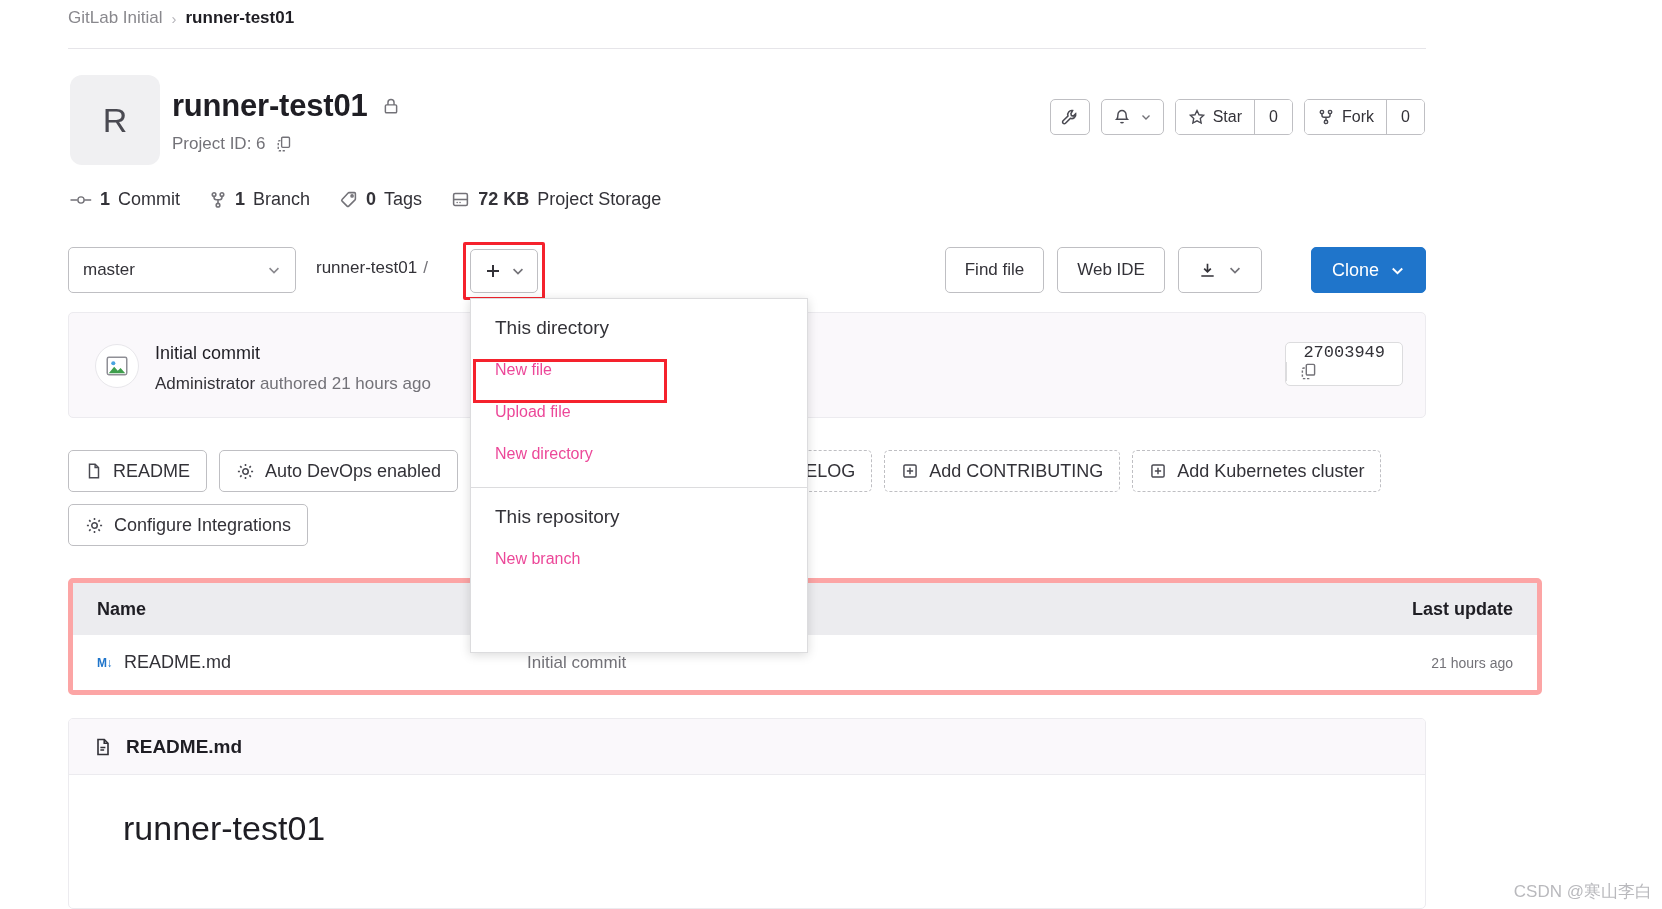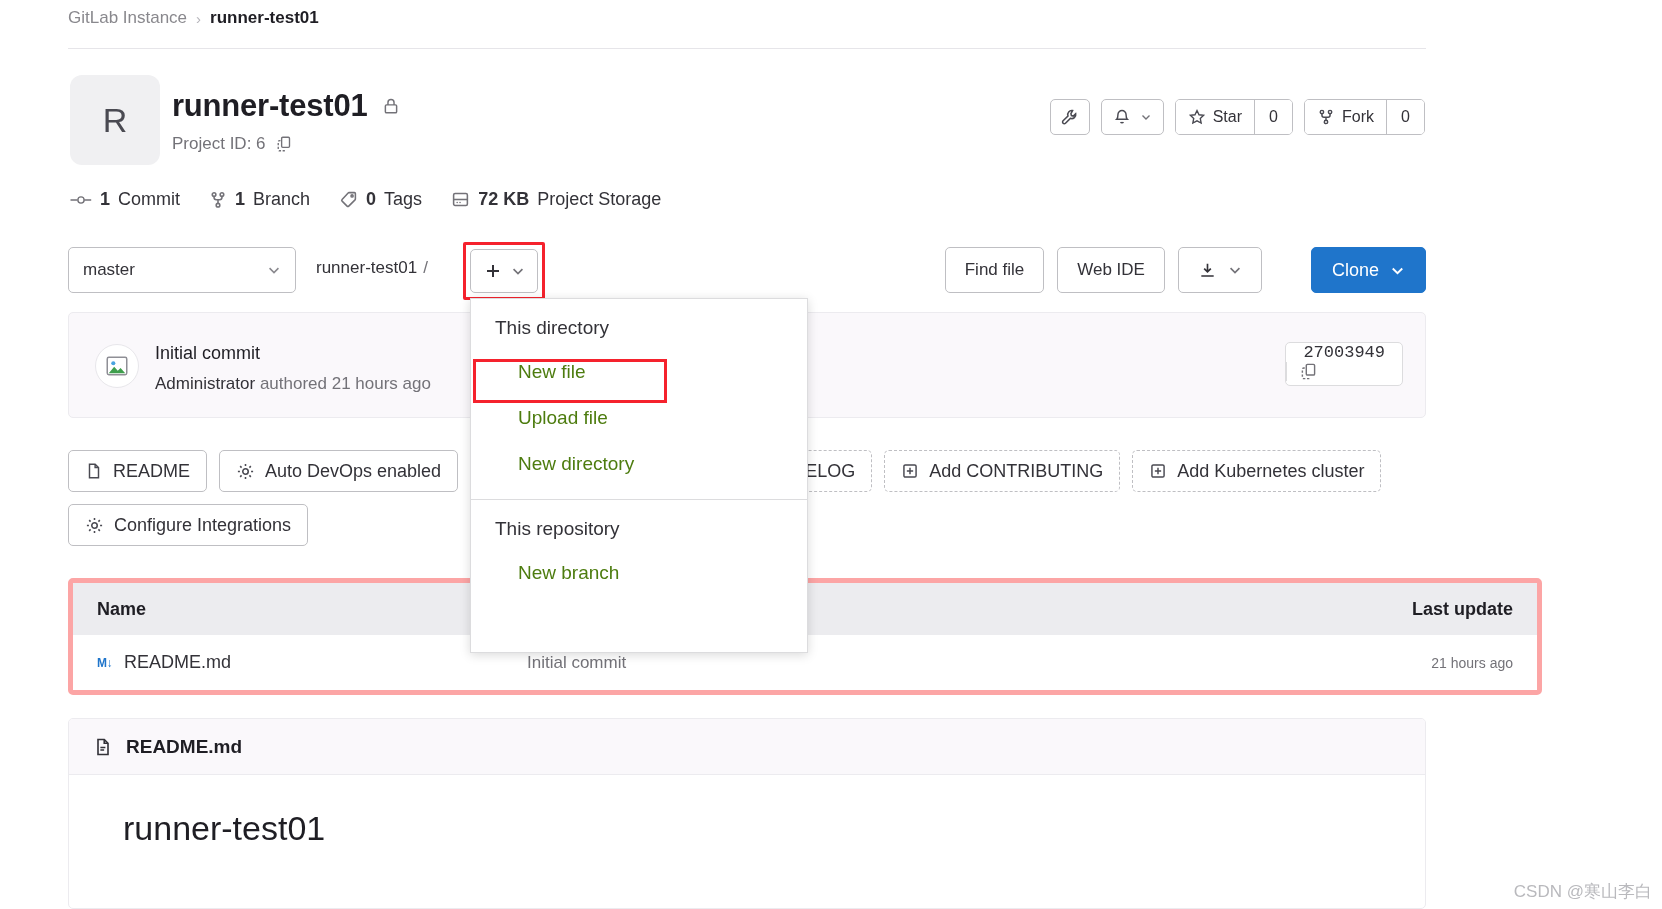--- a/index.html
+++ b/index.html
@@ -196,21 +196,21 @@
   .dropdown {
     position: absolute; left: 470px; top: 298px; width: 338px; height: 355px;
     background: #fff; border: 1px solid #dcdcde;
     box-shadow: 0 2px 10px rgba(0,0,0,0.15);
     z-index: 40;
   }
   .dd-section-label {
     font-size: 19px; color: #333238; padding: 18px 24px 10px 24px;
   }
   .dd-item {
-    font-size: 19px; color: #4d7c0f; padding: 12px 24px; cursor: pointer; margin-left: 23px;
+    font-size: 16px; color: #ec4899; padding: 12px 24px; cursor: pointer;
   }
   .dd-divider { height: 1px; background: #dcdcde; margin: 12px 0 0 0; }
   .dd-highlight {
     position: absolute; left: 2px; top: 60px; width: 194px; height: 44px;
     border: 3px solid #f5222d; pointer-events: none; z-index: 41;
   }
 
   
   .watermark {
     position: absolute; right: 10px; bottom: 6px;
@@ -218,21 +218,21 @@
   }
 
   svg { display: block; }
 </style>
 </head>
 <body>
 
 <div class="page">
 
   <div class="breadcrumb">
-    <span class="bc-root">GitLab Instance</span>
+    <span class="bc-root">GitLab Initial</span>
     <span class="bc-sep">›</span>
     <span class="bc-current">runner-test01</span>
   </div>
   <div class="bc-rule"></div>
 
   <div class="proj-avatar">
     <span>R</span>
   </div>
 
   <div class="proj-title-row">

